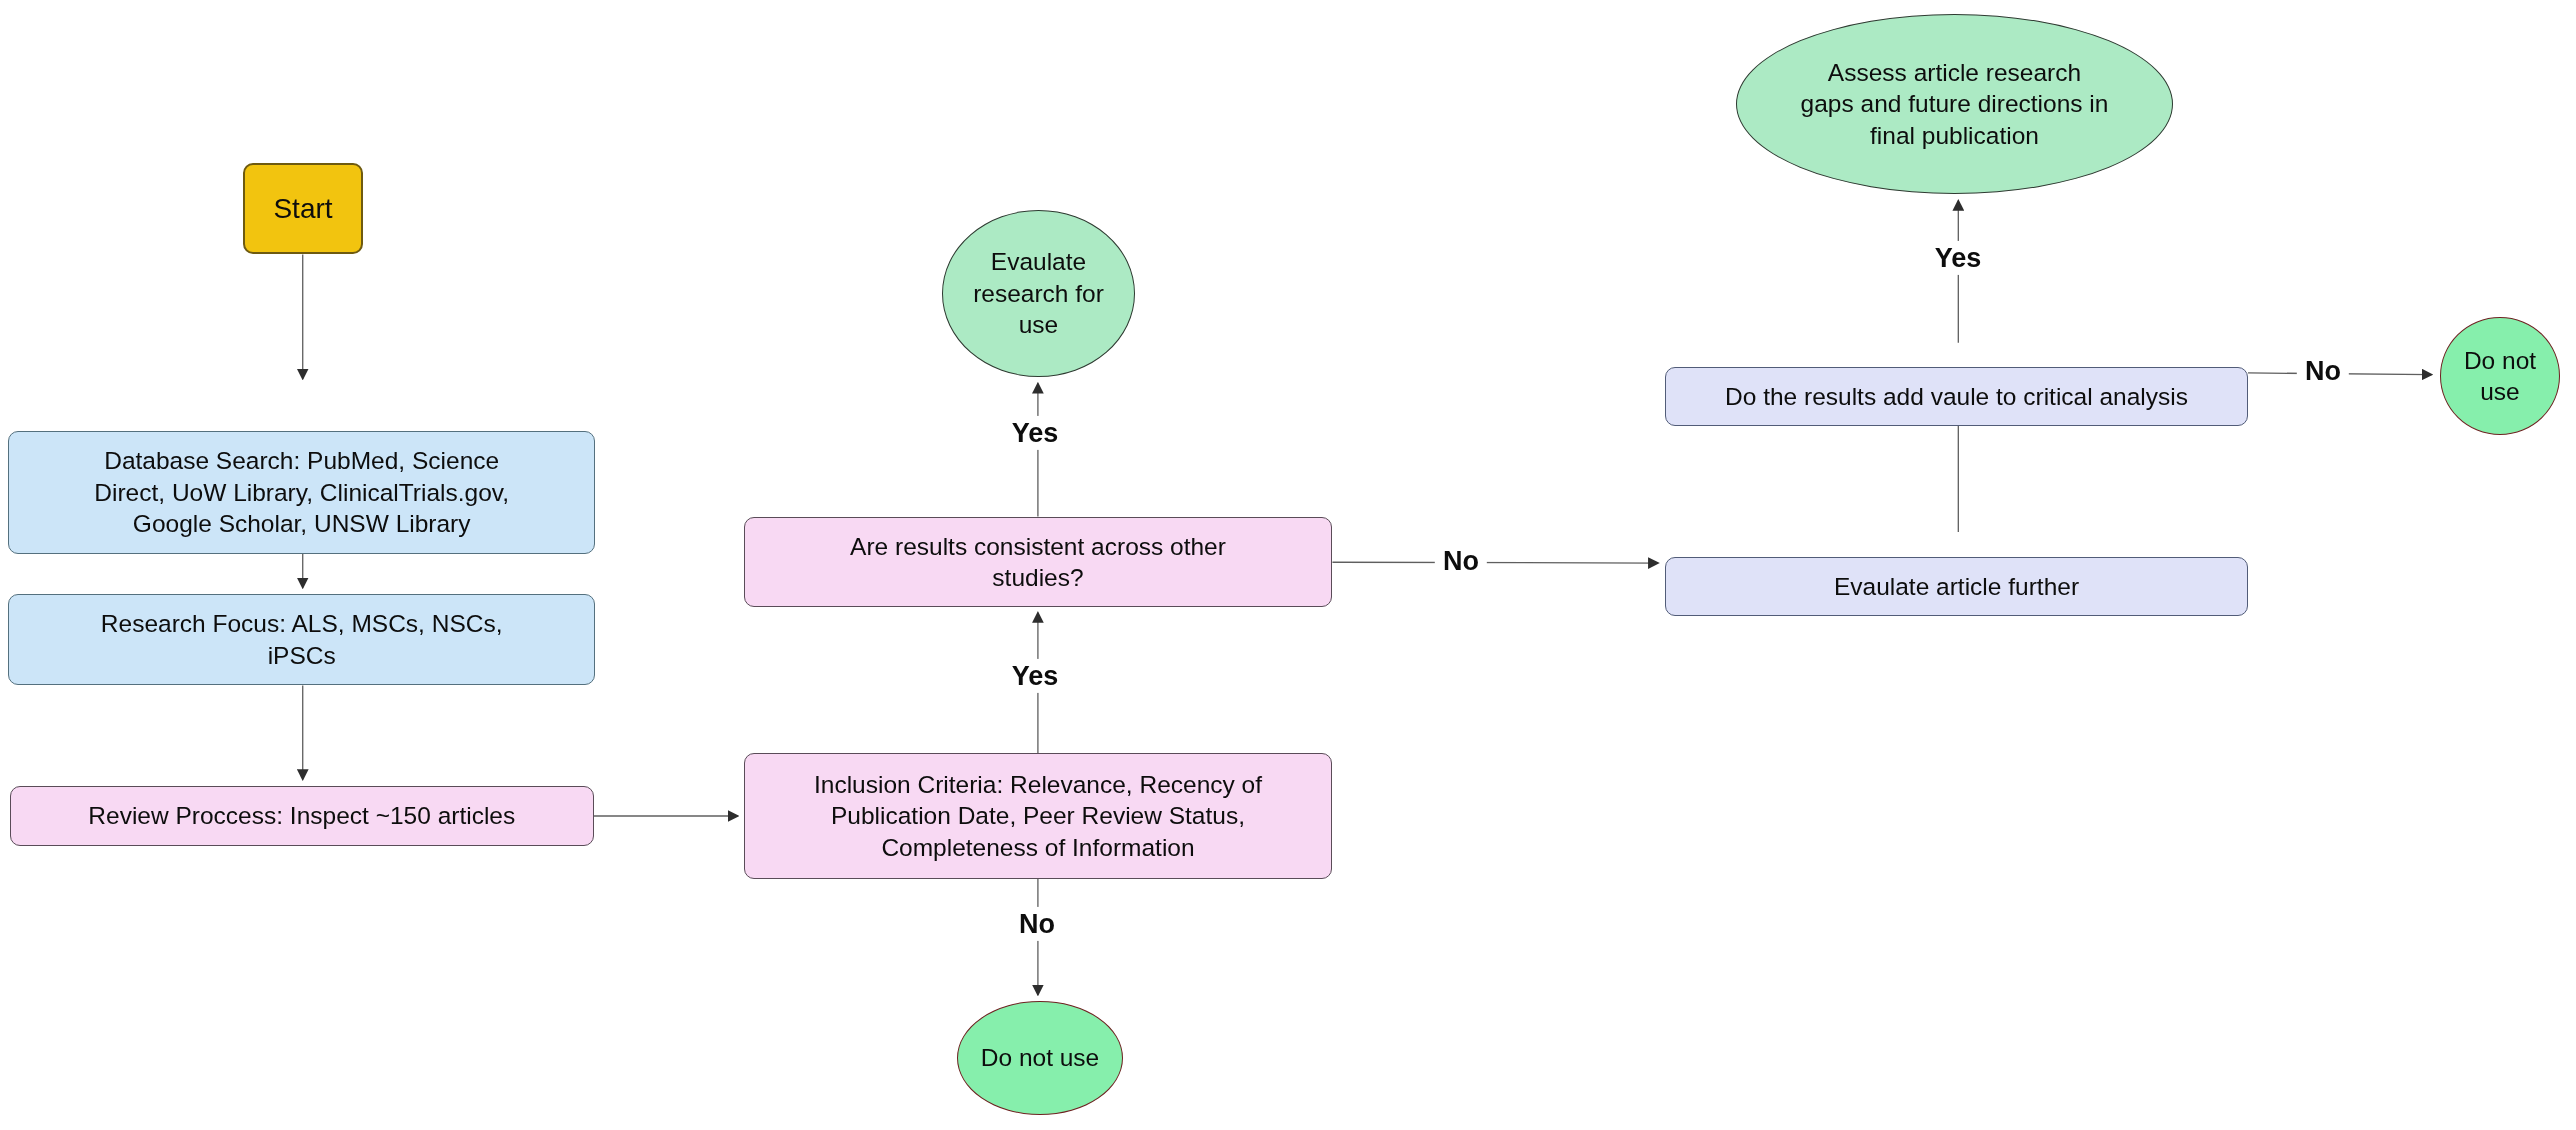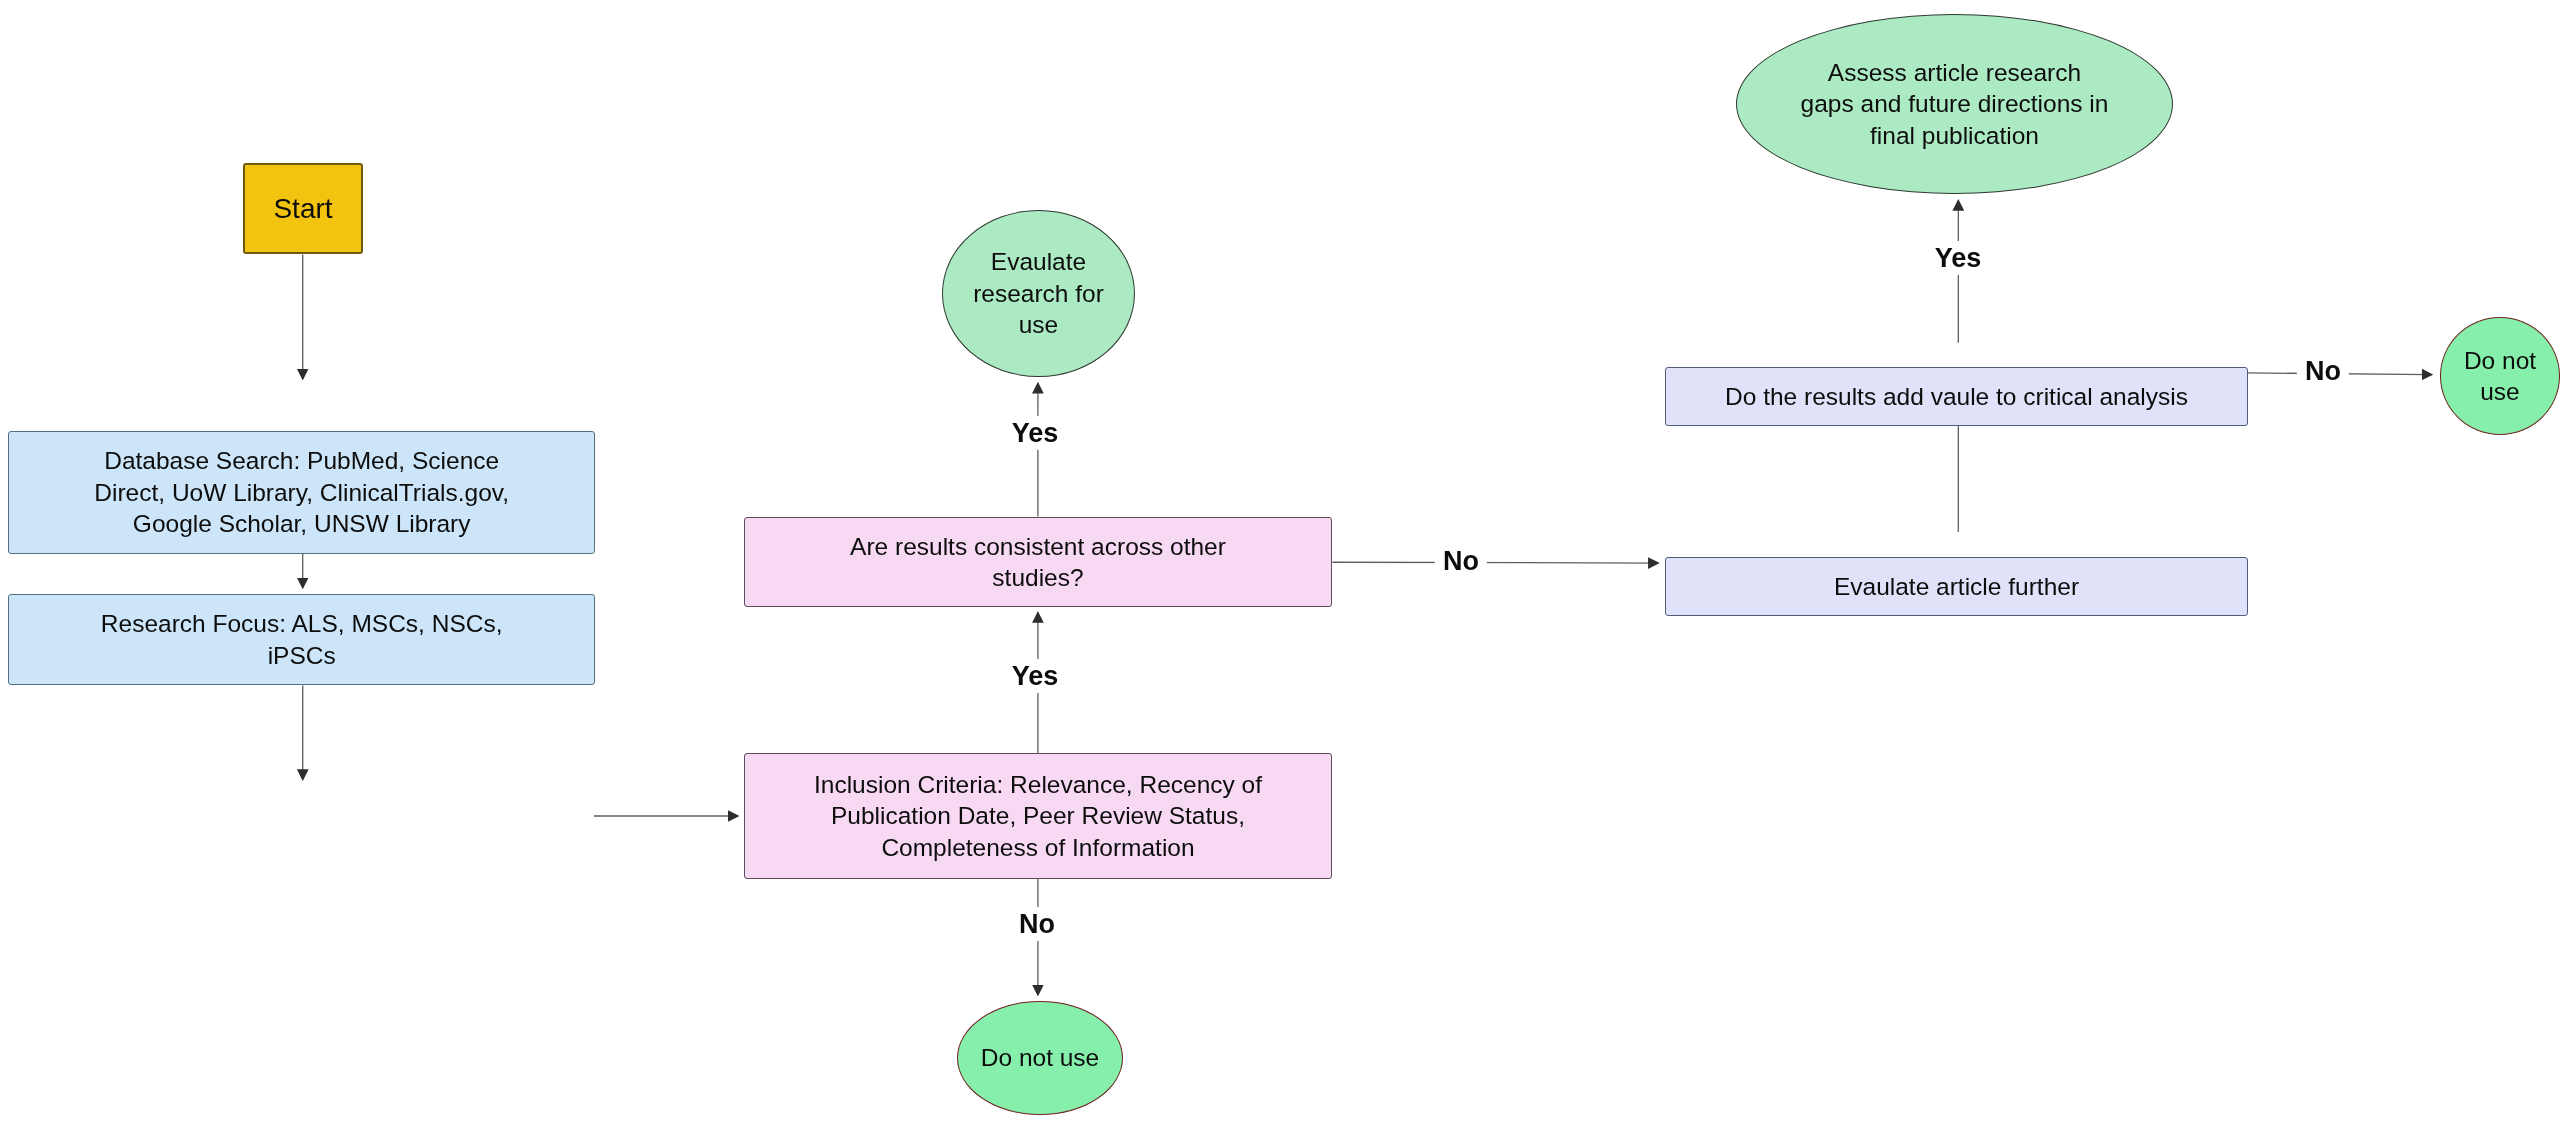--- a/index.html
+++ b/index.html
@@ -14,21 +14,21 @@
   #edges{position:absolute;left:0;top:0;width:2576px;height:1131px;}
   .node{
     position:absolute;
     display:flex;align-items:center;justify-content:center;
     text-align:center;
     font-size:24.5px;line-height:1.28;
     box-sizing:border-box;
     padding:4.9px 14.7px;
   }
   .node .ln{display:block;}
-  .rect{border-radius:3px;align-items:center;}
+  .rect{border-radius:10px;align-items:center;}
   .ellipse{border-radius:50%;padding:4.9px 21px;}
   .start{background:#f2c40f;border:2.4px solid #6e5a10;font-size:28px;}
   .blue{background:#cce5f8;border:1.6px solid #54707e;}
   .pink{background:#f8d9f3;border:1.6px solid #5a4c58;}
   .lav{background:#dfe2f8;border:1.6px solid #515c78;margin-top:24px;}
   .green{background:#aceac4;border:1.6px solid #2e3a31;}
   .red{background:#86efac;border:1.6px solid #6e2121;}
   .edge-label{
     position:absolute;
     transform:translate(-50%,-50%);
@@ -78,20 +78,25 @@
     </div>
   </div>
 
   <div class="node rect blue" style="left:8.2px;top:594px;width:587px;height:91px;">
     <div>
       <span class="ln">Research Focus: ALS, MSCs, NSCs,</span>
       <span class="ln">iPSCs</span>
     </div>
   </div>
 
+  <div class="node rect pink" style="left:9.8px;top:786px;width:584px;height:60px;">
+    <div>
+        <span class="ln">Review Proccess: Inspect ~150 articles</span>
+      </div>
+  </div>
 
   <div class="node rect pink" style="left:744px;top:753px;width:588px;height:126px;">
     <div>
       <span class="ln">Inclusion Criteria: Relevance, Recency of</span>
       <span class="ln">Publication Date, Peer Review Status,</span>
       <span class="ln">Completeness of Information</span>
     </div>
   </div>
 
   <div class="node rect pink" style="left:744px;top:517px;width:588px;height:90px;">

